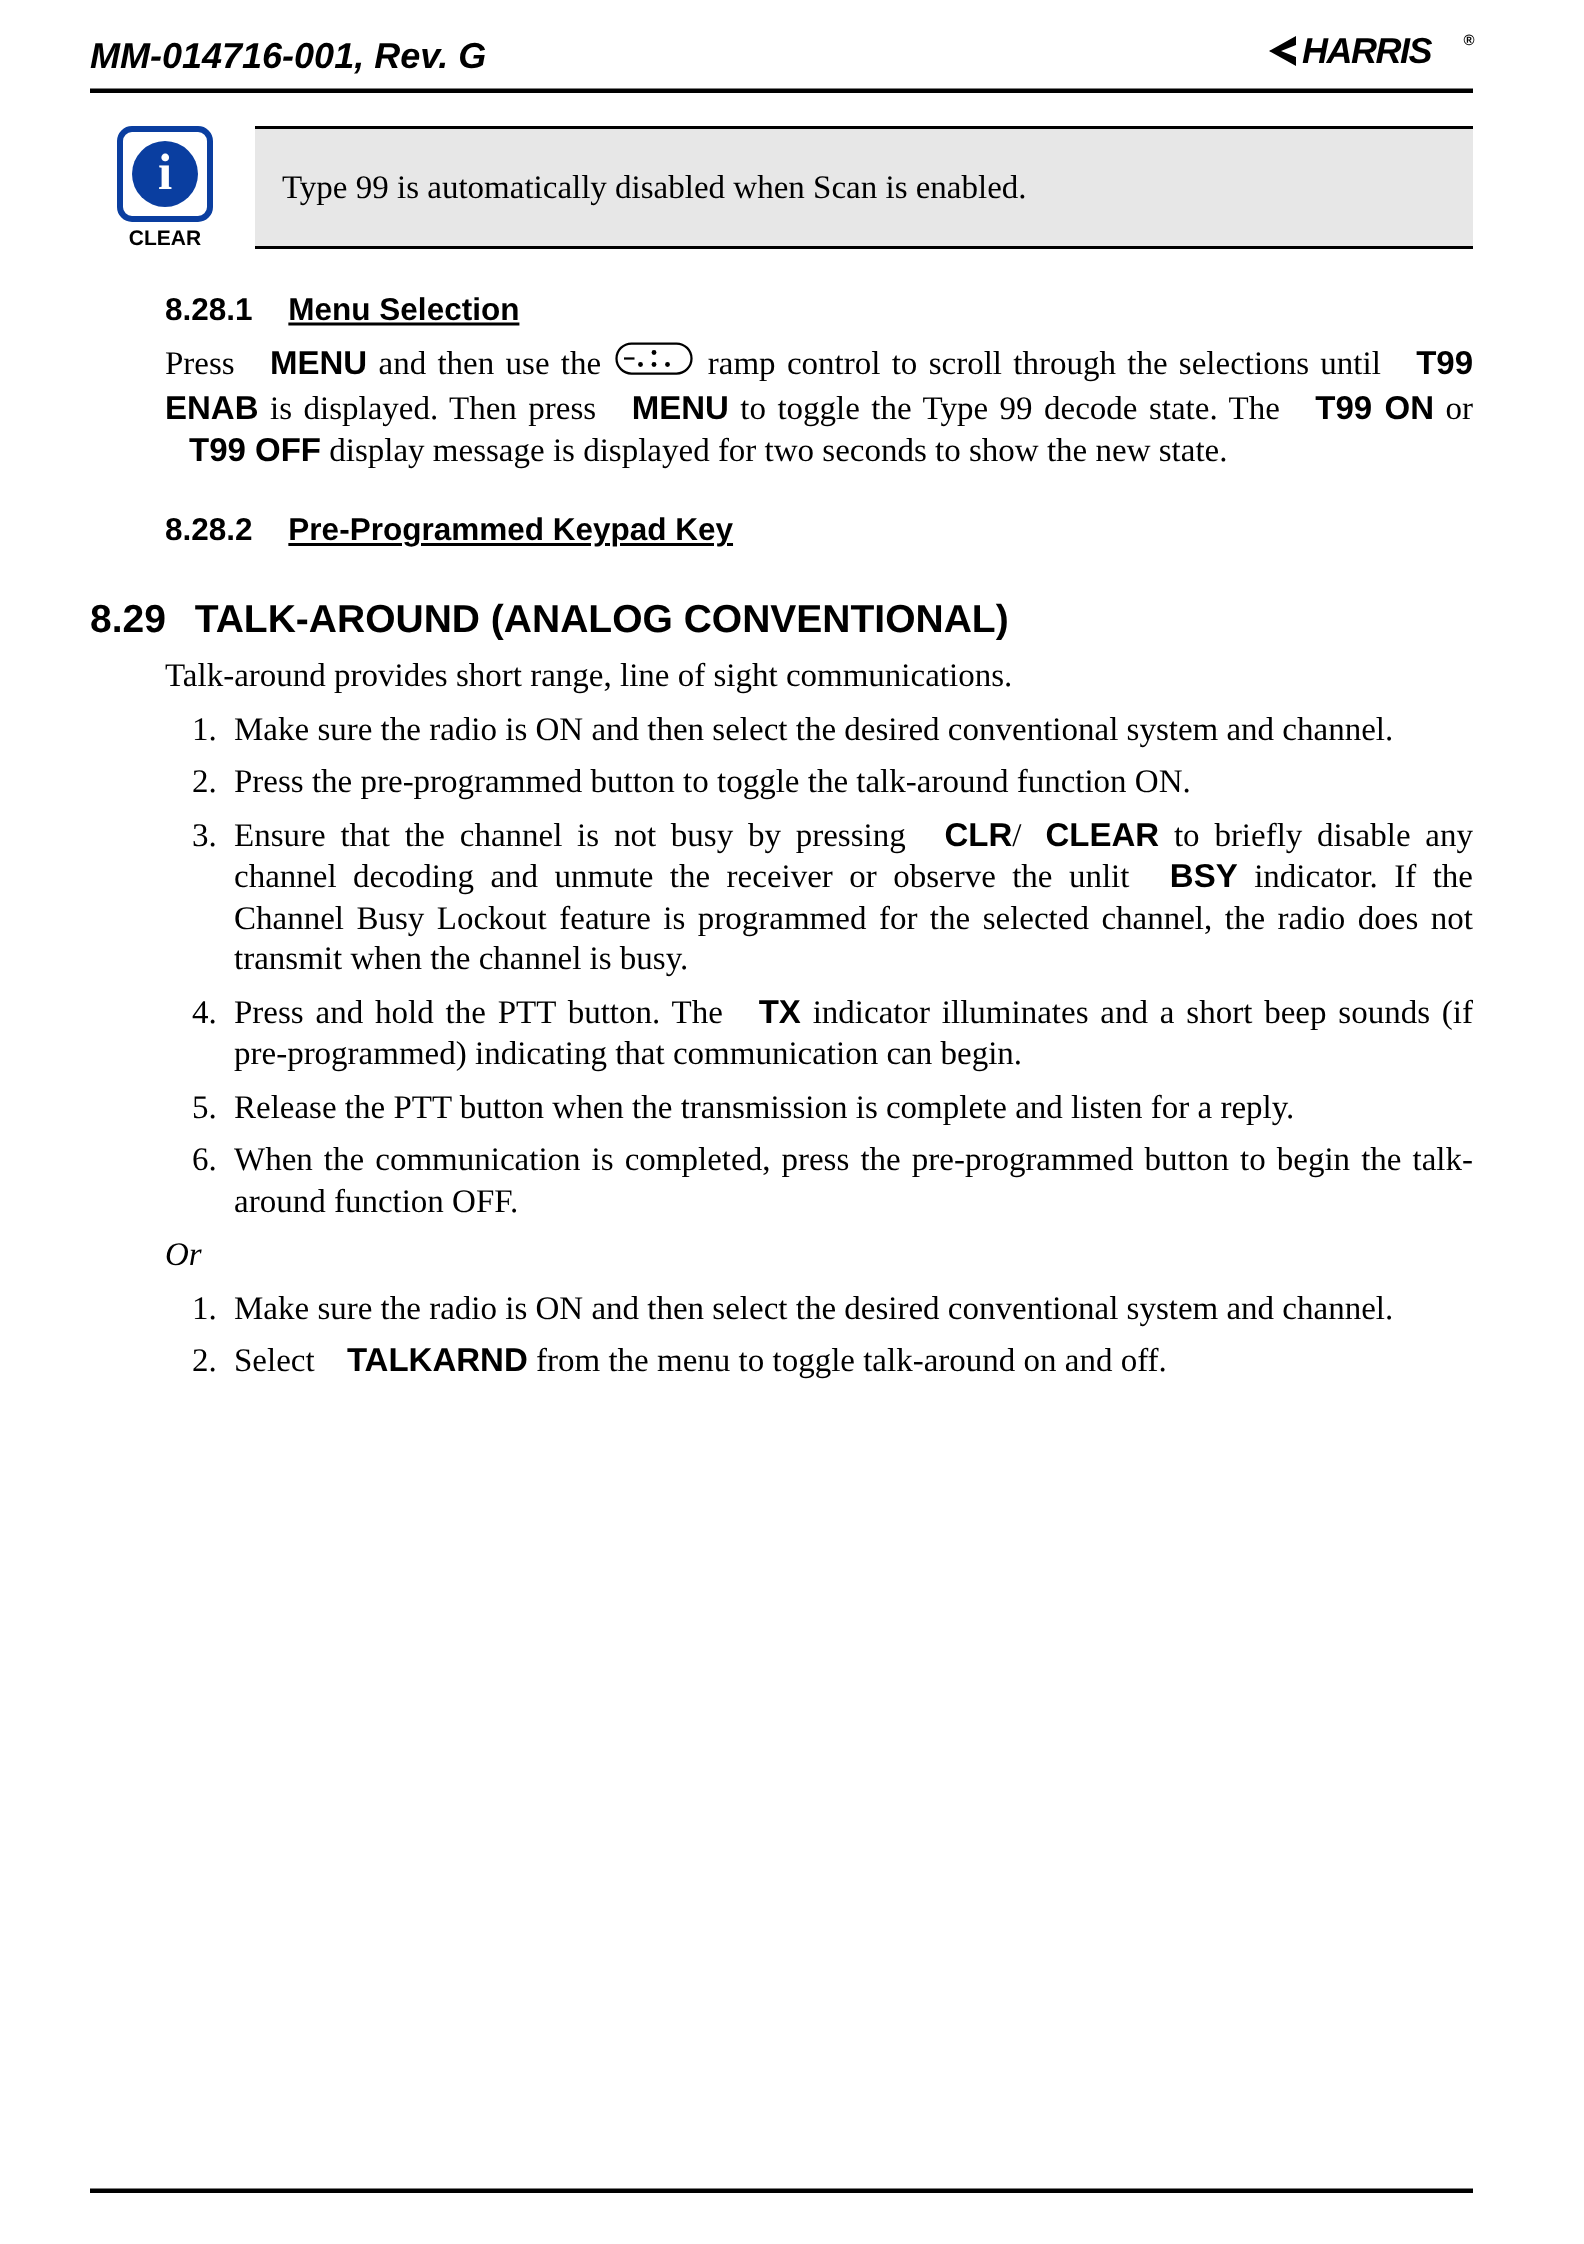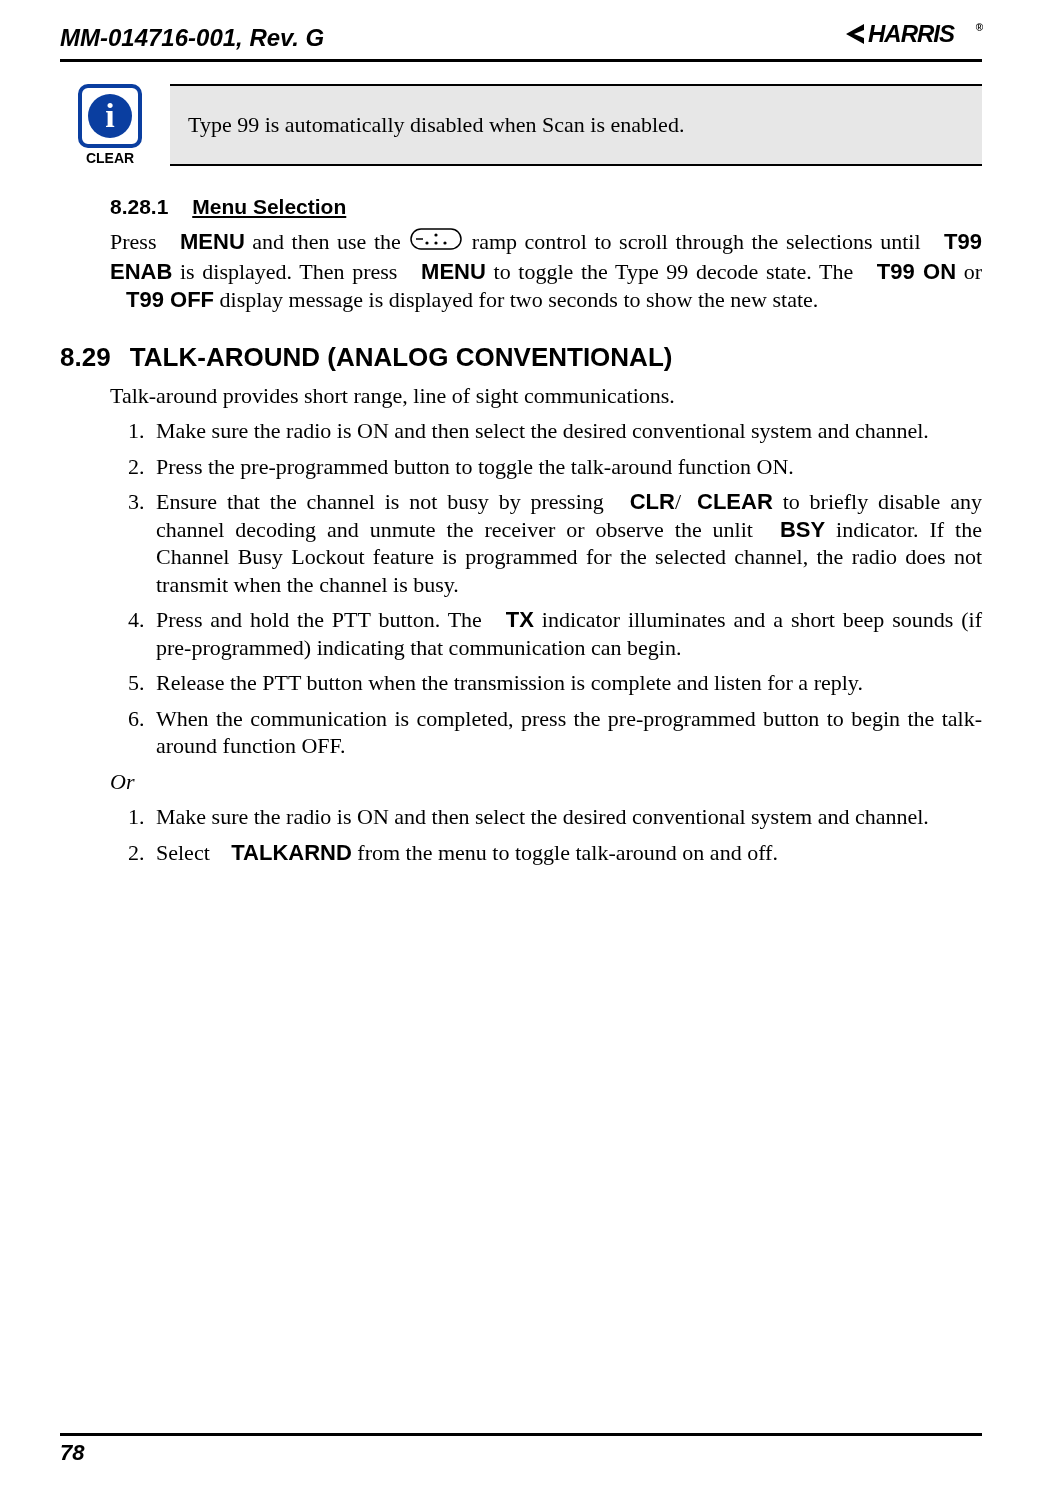--- a/index.html
+++ b/index.html
@@ -197,20 +197,24 @@
       <span>Press </span><span class="sans-b">MENU</span><span> and then use the </span><span class="ramp-icon"><svg width="52" height="22" viewBox="0 0 52 22">
             <rect x="1" y="1" width="50" height="20" rx="10" ry="10" fill="#fff" stroke="#000" stroke-width="1.5"></rect>
             <circle cx="17" cy="15" r="1.6" fill="#000"></circle>
             <circle cx="26" cy="15" r="1.6" fill="#000"></circle>
             <circle cx="35" cy="15" r="1.6" fill="#000"></circle>
             <circle cx="26" cy="7" r="1.6" fill="#000"></circle>
             <line x1="6" y1="11" x2="13" y2="11" stroke="#000" stroke-width="1.5"></line>
           </svg></span><span> ramp control to scroll through the selections until </span><span class="sans-b">T99 ENAB</span><span> is displayed. Then press </span><span class="sans-b">MENU</span><span> to toggle the Type 99 decode state. The </span><span class="sans-b">T99 ON</span><span> or </span><span class="sans-b">T99 OFF</span><span> display message is displayed for two seconds to show the new state.</span>
     </p>
 
+    <h3 class="sub">
+      <span class="num">8.28.2</span>
+      <span class="title">Pre-Programmed Keypad Key</span>
+    </h3>
 
     <h2 class="section">
       <span class="num">8.29</span>
       <span class="title">TALK-AROUND (ANALOG CONVENTIONAL)</span>
     </h2>
 
     <p>Talk-around provides short range, line of sight communications.</p>
 
     <ol class="steps">
       <li>Make sure the radio is ON and then select the desired conventional system and channel.</li>
@@ -231,16 +235,15 @@
       <li>Make sure the radio is ON and then select the desired conventional system and channel.</li>
       <li>
         <span>Select </span><span class="sans-b">TALKARND</span><span> from the menu to toggle talk-around on and off.</span>
       </li>
     </ol>
 
   </div>
 
   <div class="footer">
     <div class="footer-line"></div>
-    <div class="page-num">78</div>
   </div>
 
 </div>
 
 </body></html>

